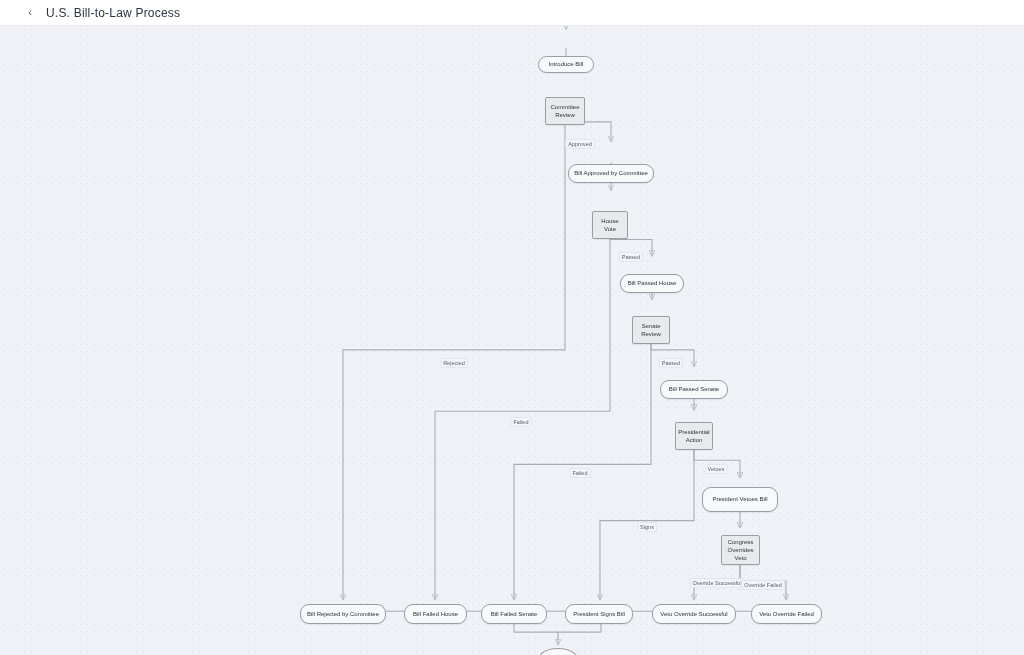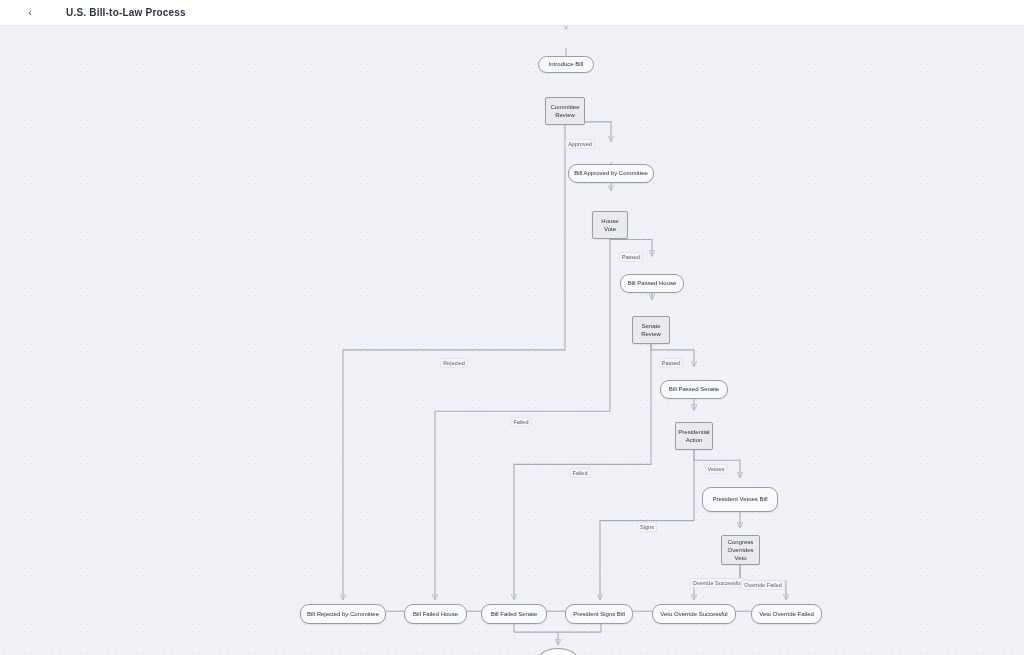--- a/index.html
+++ b/index.html
@@ -9,21 +9,21 @@
   
   .header {
     position:absolute; left:0; top:0; width:1024px; height:26px;
     background:#ffffff; border-bottom:1px solid #e8eaee;
     display:flex; align-items:center; z-index:5;
   }
   .back-btn {
     margin-left:22px; width:16px; height:16px; display:flex; align-items:center; justify-content:center;
     color:#4b5563; font-size:11px; cursor:pointer; line-height:1;
   }
-  .title { margin-left:28px; font-size:10px; font-weight:700; color:#2b3445; letter-spacing:.2px; }
+  .title { margin-left:8px; font-size:12px; font-weight:400; color:#2b3445; letter-spacing:.2px; }
 
   
   .canvas {
     position:absolute; left:0; top:26px; width:1024px; height:629px;
     background-color:#f1f2f8;
     background-image:radial-gradient(circle, #dcdfec 0.9px, transparent 0.9px);
     background-size:7px 7px;
   }
   svg.edges { position:absolute; left:0; top:0; width:1024px; height:655px; z-index:1; }
   svg.edges path { fill:none; stroke:#a8adb5; stroke-width:1.1; }

